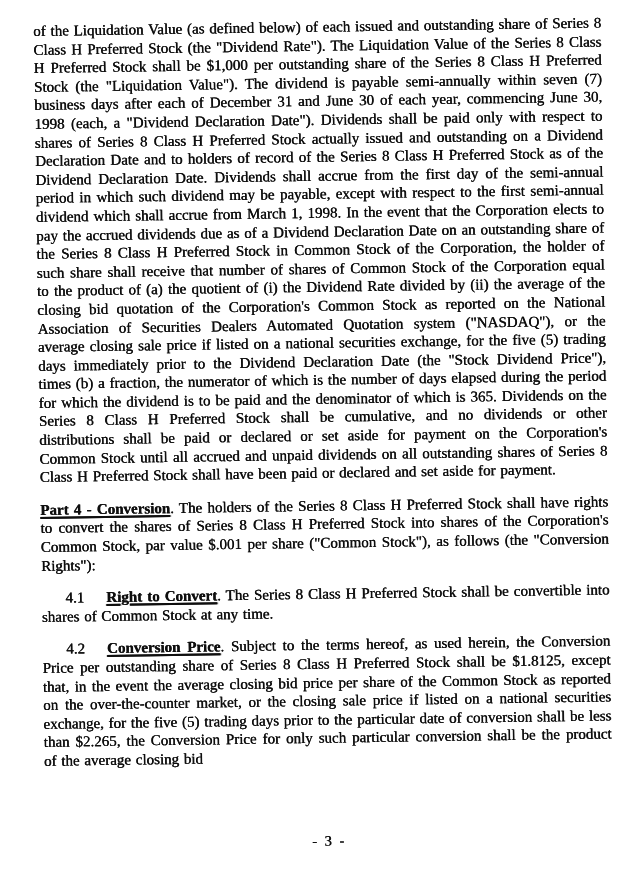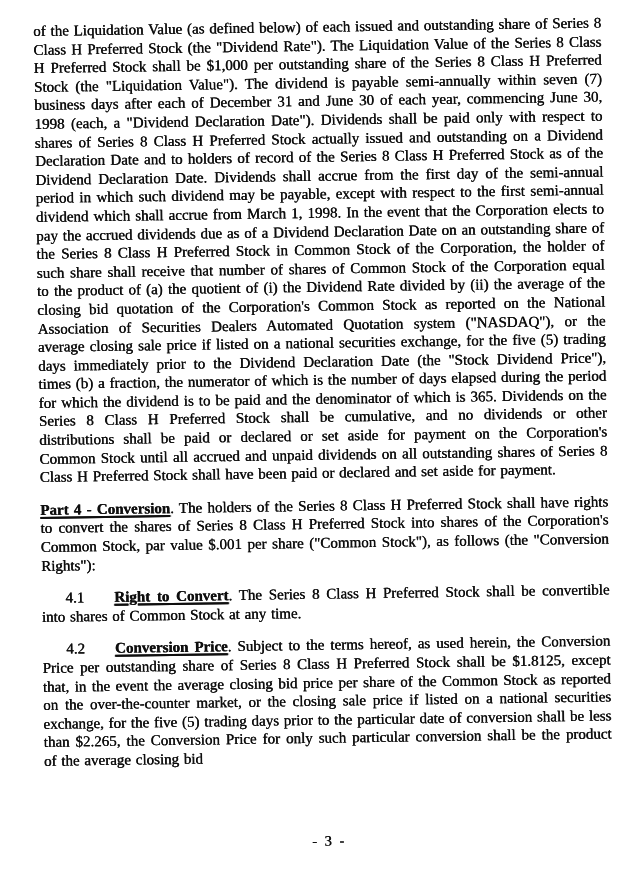--- a/index.html
+++ b/index.html
@@ -34,21 +34,21 @@
     text-indent: 24px;
   }
   .lead {
     font-weight: bold;
     text-decoration: underline;
     text-decoration-thickness: 1.6px;
     text-underline-offset: 2px;
   }
   .num {
     display: inline-block;
-    margin-right: 30px;
+    margin-right: 22px;
     text-indent: 0;
   }
   .page-number {
     position: absolute;
     top: 814px;
     left: 0;
     width: 100%;
     text-align: center;
     font-size: 14.5px;
     letter-spacing: 2px;

